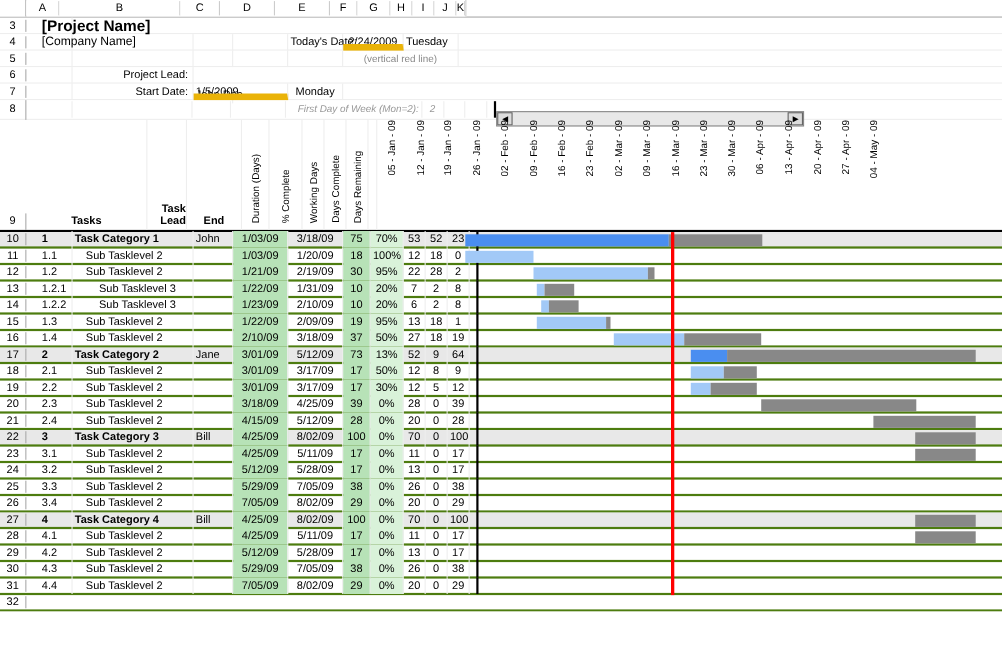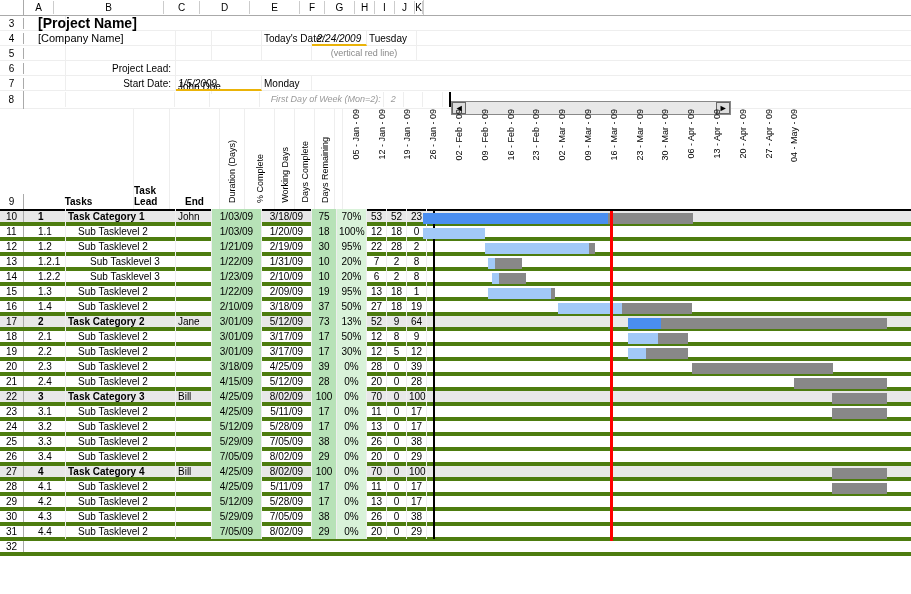--- a/index.html
+++ b/index.html
@@ -1,58 +1,58 @@
 <!DOCTYPE html>
 <html><head>
 <meta charset="utf-8">
 <style>
   * { box-sizing: border-box; margin: 0; padding: 0; }
   body { font-family: Arial, sans-serif; font-size: 10px; background: #fff; color: #000; width: 911px; }
   .col-headers { display: flex; border-bottom: 1px solid #aaa; }
   .col-headers div { text-align: center; font-size: 10px; border-right: 1px solid #ccc; padding: 1px 0; background: #fff; color: #000; }
-  .row { display: flex; border-bottom: 4px solid #4d7c0f; height: 15px; align-items: center; }
+  .row { display: flex; border-bottom: 2px solid #4d7c0f; height: 15px; align-items: center; }
   .row .rownum { width: 24px; text-align: center; border-right: 1px solid #aaa; font-size: 10px; }
   .cell { border-right: 1px solid #eee; padding: 0 2px; height: 15px; line-height: 15px; overflow: hidden; white-space: nowrap; }
   .c-a { width: 30px; margin-left: 12px; }
   .c-b { width: 110px; }
   .c-c { width: 36px; }
   .c-d { width: 50px; }
-  .c-e { width: 50px; }
+  .c-e { width: 50px; text-align: center; }
   .c-f { width: 25px; }
   .c-g { width: 30px; }
   .c-h { width: 20px; }
   .c-i { width: 20px; }
   .c-j { width: 20px; }
   .c-k { width: 8px; border-right: 2px solid #000; }
   .gantt-area { width: 464px; position: relative; }
   .title { font-weight: bold; font-size: 14px; }
   .subtitle { font-size: 11px; }
   .label { text-align: right; font-size: 10px; padding-right: 4px; }
   .header-row { display: flex; align-items: flex-end; border-bottom: 2px solid #000; }
   .header-row .rownum { width: 24px; text-align: center; border-right: 1px solid #aaa; font-size: 10px; align-self: flex-end; height: 15px; line-height: 15px; }
-  .header-cell { font-weight: bold; font-size: 10px; text-align: left; height: 100px; display: flex; align-items: flex-end; justify-content: center; padding-bottom: 2px; border-right: 1px solid #eee; }
+  .header-cell { font-weight: bold; font-size: 10px; text-align: right; height: 100px; display: flex; align-items: flex-end; justify-content: center; padding-bottom: 2px; border-right: 1px solid #eee; }
   .vert { writing-mode: vertical-rl; transform: rotate(180deg); font-size: 9px; font-weight: normal; white-space: nowrap; padding: 4px 0; }
   .date-cols { display: flex; height: 100px; }
   .date-col { width: 25.8px; display: flex; align-items: flex-start; justify-content: center; }
   .date-col span { writing-mode: vertical-rl; transform: rotate(180deg); font-size: 9px; white-space: nowrap; }
   .bold { font-weight: bold; }
   .green-d { background: #b7e2b7; }
   .green-l { background: #d9f2d9; }
   .cat-row { background: #e8e8e8; }
   .gantt-row { position: relative; width: 464px; height: 15px; }
   .bar { position: absolute; height: 11px; top: 2px; }
   .bar-blue { background: #4a8ef0; }
   .bar-light { background: #a2c9f7; }
   .bar-dark { background: #888; }
   .today-line { position: absolute; width: 3px; background: red; left: 187px; top: 0; bottom: 0; z-index: 5; }
   .scrollbar { position: absolute; height: 14px; background: #e8e8e8; border: 1px solid #888; display: flex; align-items: center; justify-content: space-between; font-size: 9px; top: -118px; }
   .scrollbar .arrow { width: 14px; height: 12px; background: #ddd; border: 1px solid #666; text-align: center; line-height: 10px; }
   .tr { text-align: right; }
   .tc { text-align: center; }
-  .underline { border-bottom: 2px solid #eab308; font-style: italic; }
+  .underline { border-bottom: 6px solid #eab308; }
   .gray-it { color: #999; font-style: italic; font-size: 9px; }
   .small-gray { color: #888; font-size: 9px; }
   .meta-rows .row { border-bottom: 1px solid #eee; }
 </style>
 </head>
 <body>
 
 <div class="col-headers">
   <div style="width:24px;border-right:1px solid #aaa;"></div>
   <div id="col-letters-container" style="display:flex;">

